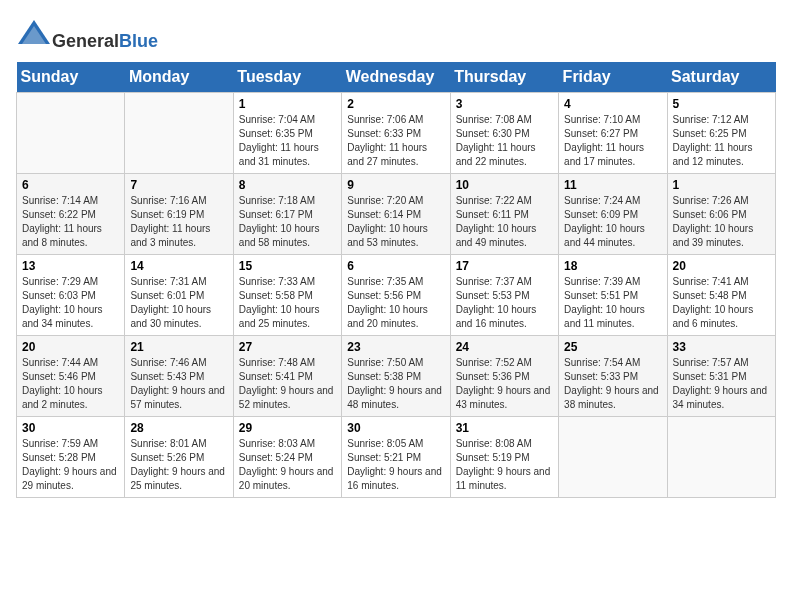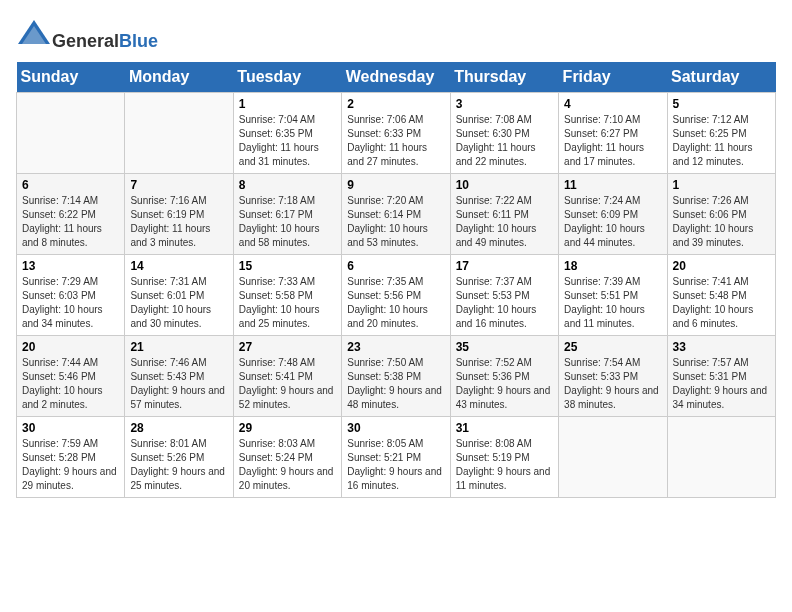--- a/index.html
+++ b/index.html
@@ -185,21 +185,21 @@
         </td>
         <td>
           <span class="day-num">27</span>
           <div class="day-detail">Sunrise: 7:48 AM<br>Sunset: 5:41 PM<br>Daylight: 9 hours and 52 minutes.</div>
         </td>
         <td>
           <span class="day-num">23</span>
           <div class="day-detail">Sunrise: 7:50 AM<br>Sunset: 5:38 PM<br>Daylight: 9 hours and 48 minutes.</div>
         </td>
         <td>
-          <span class="day-num">35</span>
+          <span class="day-num">24</span>
           <div class="day-detail">Sunrise: 7:52 AM<br>Sunset: 5:36 PM<br>Daylight: 9 hours and 43 minutes.</div>
         </td>
         <td>
           <span class="day-num">25</span>
           <div class="day-detail">Sunrise: 7:54 AM<br>Sunset: 5:33 PM<br>Daylight: 9 hours and 38 minutes.</div>
         </td>
         <td>
           <span class="day-num">33</span>
           <div class="day-detail">Sunrise: 7:57 AM<br>Sunset: 5:31 PM<br>Daylight: 9 hours and 34 minutes.</div>
         </td>

